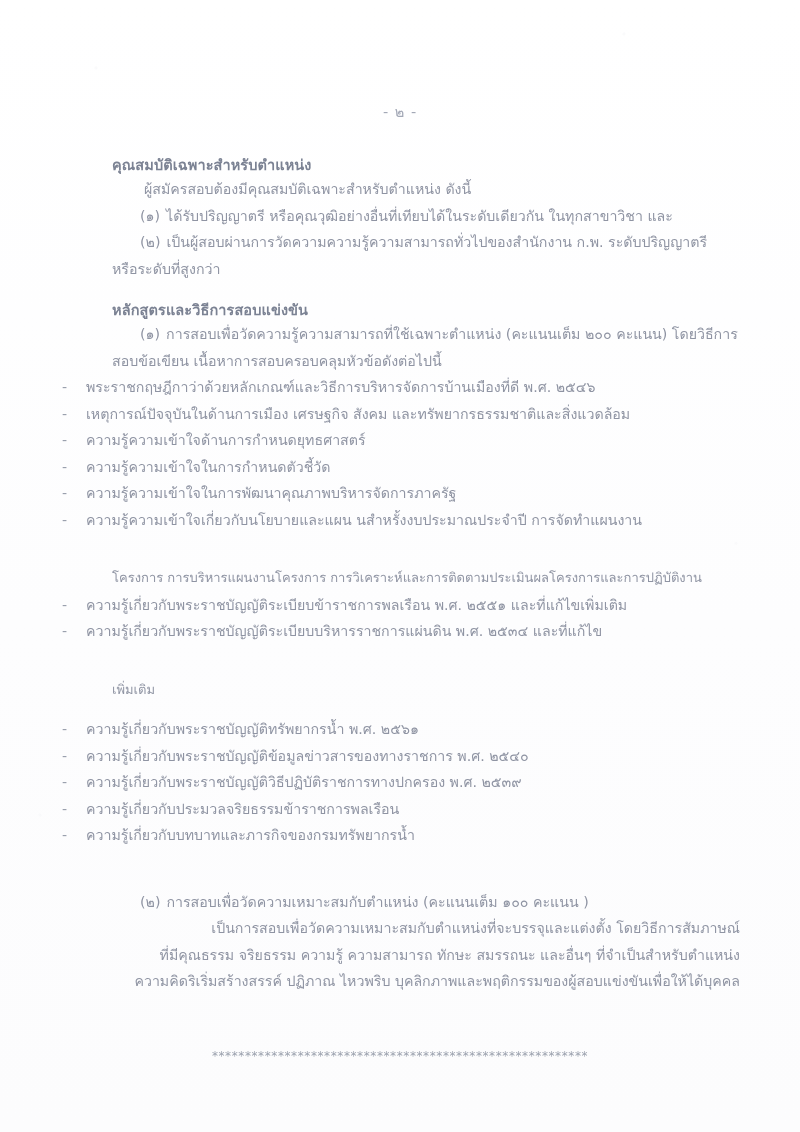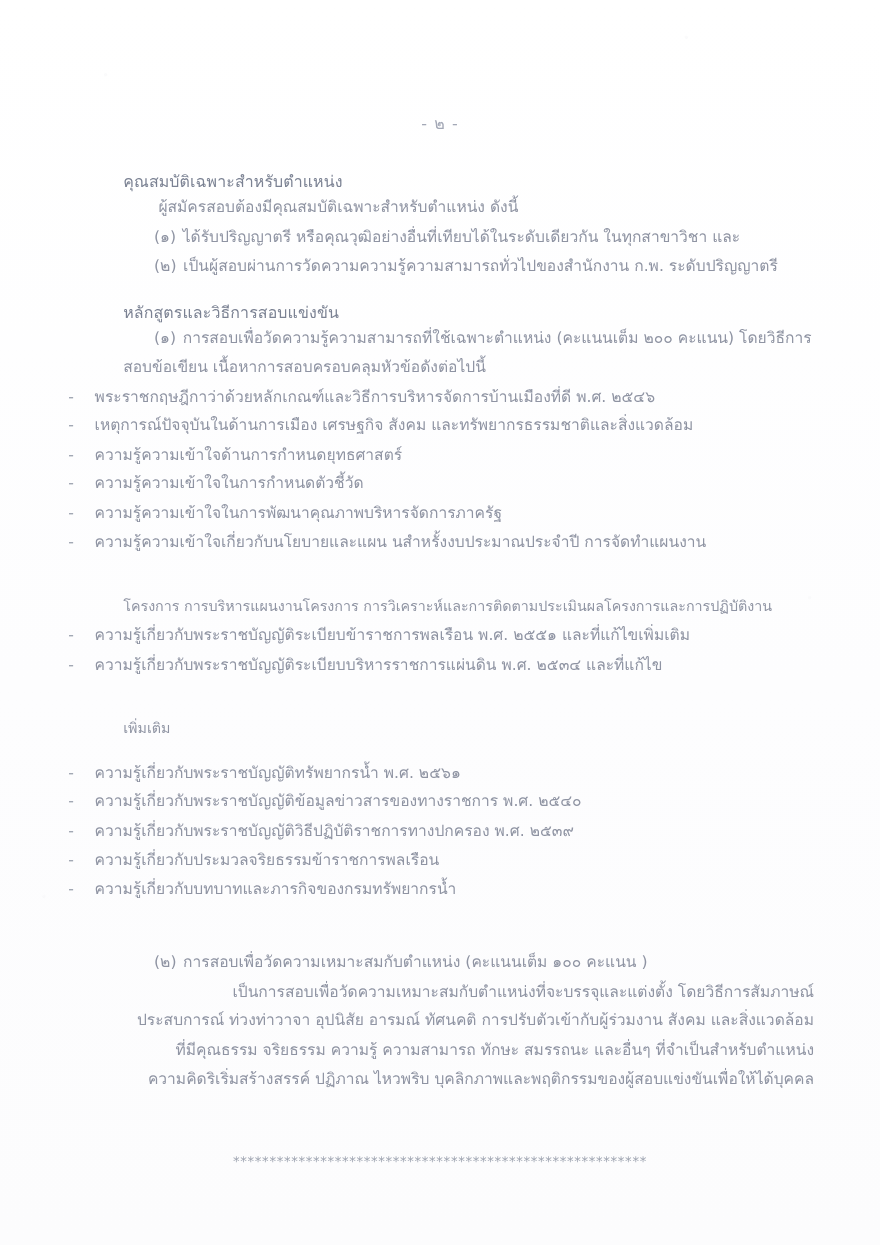--- a/index.html
+++ b/index.html
@@ -48,21 +48,21 @@
     padding-top: 100px;
     color: #a3a8b6;
   }
 
   .section {
     padding-left: 112px;
     padding-right: 60px;
   }
 
   .heading {
-    font-weight: normal;
+    font-weight: bold;
     font-size: 14.5px;
     color: #7b8293;
     letter-spacing: 0.1px;
   }
 
   .h-qualifications { margin-top: 30px; }
   .h-curriculum { margin-top: 16px; }
 
   .line {
     font-size: 14.2px;
@@ -151,20 +151,21 @@
       <div class="item-row indent-2">
         <span class="item-marker">(๑)</span>
         <span class="item-text">ได้รับปริญญาตรี หรือคุณวุฒิอย่างอื่นที่เทียบได้ในระดับเดียวกัน ในทุกสาขาวิชา และ</span>
       </div>
 
       <div class="item-row indent-2">
         <span class="item-marker">(๒)</span>
         <span class="item-text">เป็นผู้สอบผ่านการวัดความความรู้ความสามารถทั่วไปของสำนักงาน ก.พ. ระดับปริญญาตรี</span>
       </div>
 
+      <div class="line flush">หรือระดับที่สูงกว่า</div>
 
       <div class="heading h-curriculum">หลักสูตรและวิธีการสอบแข่งขัน</div>
 
       <div class="item-row indent-2">
         <span class="item-marker">(๑)</span>
         <span class="item-text">การสอบเพื่อวัดความรู้ความสามารถที่ใช้เฉพาะตำแหน่ง (คะแนนเต็ม ๒๐๐ คะแนน) โดยวิธีการ</span>
       </div>
 
       <div class="line flush">สอบข้อเขียน เนื้อหาการสอบครอบคลุมหัวข้อดังต่อไปนี้</div>
     </div>
@@ -257,21 +258,20 @@
     <div class="section para-block">
 
       <div class="item-row indent-2">
         <span class="item-marker">(๒)</span>
         <span class="item-text">การสอบเพื่อวัดความเหมาะสมกับตำแหน่ง (คะแนนเต็ม ๑๐๐ คะแนน )</span>
       </div>
 
       <div class="line indent-1">เป็นการสอบเพื่อวัดความเหมาะสมกับตำแหน่งที่จะบรรจุและแต่งตั้ง โดยวิธีการสัมภาษณ์</div>
 
 
-      <div class="line flush">ประสบการณ์ ท่วงท่าวาจา อุปนิสัย อารมณ์ ทัศนคติ การปรับตัวเข้ากับผู้ร่วมงาน สังคม และสิ่งแวดล้อม</div>
 
       <div class="line flush">ที่มีคุณธรรม จริยธรรม ความรู้ ความสามารถ ทักษะ สมรรถนะ และอื่นๆ ที่จำเป็นสำหรับตำแหน่ง</div>
 
       <div class="line flush">ความคิดริเริ่มสร้างสรรค์ ปฏิภาณ ไหวพริบ บุคลิกภาพและพฤติกรรมของผู้สอบแข่งขันเพื่อให้ได้บุคคล</div>
     </div>
 
     <div class="asterisk-rule">*********************************************************</div>
 
   </div>
 </div>

